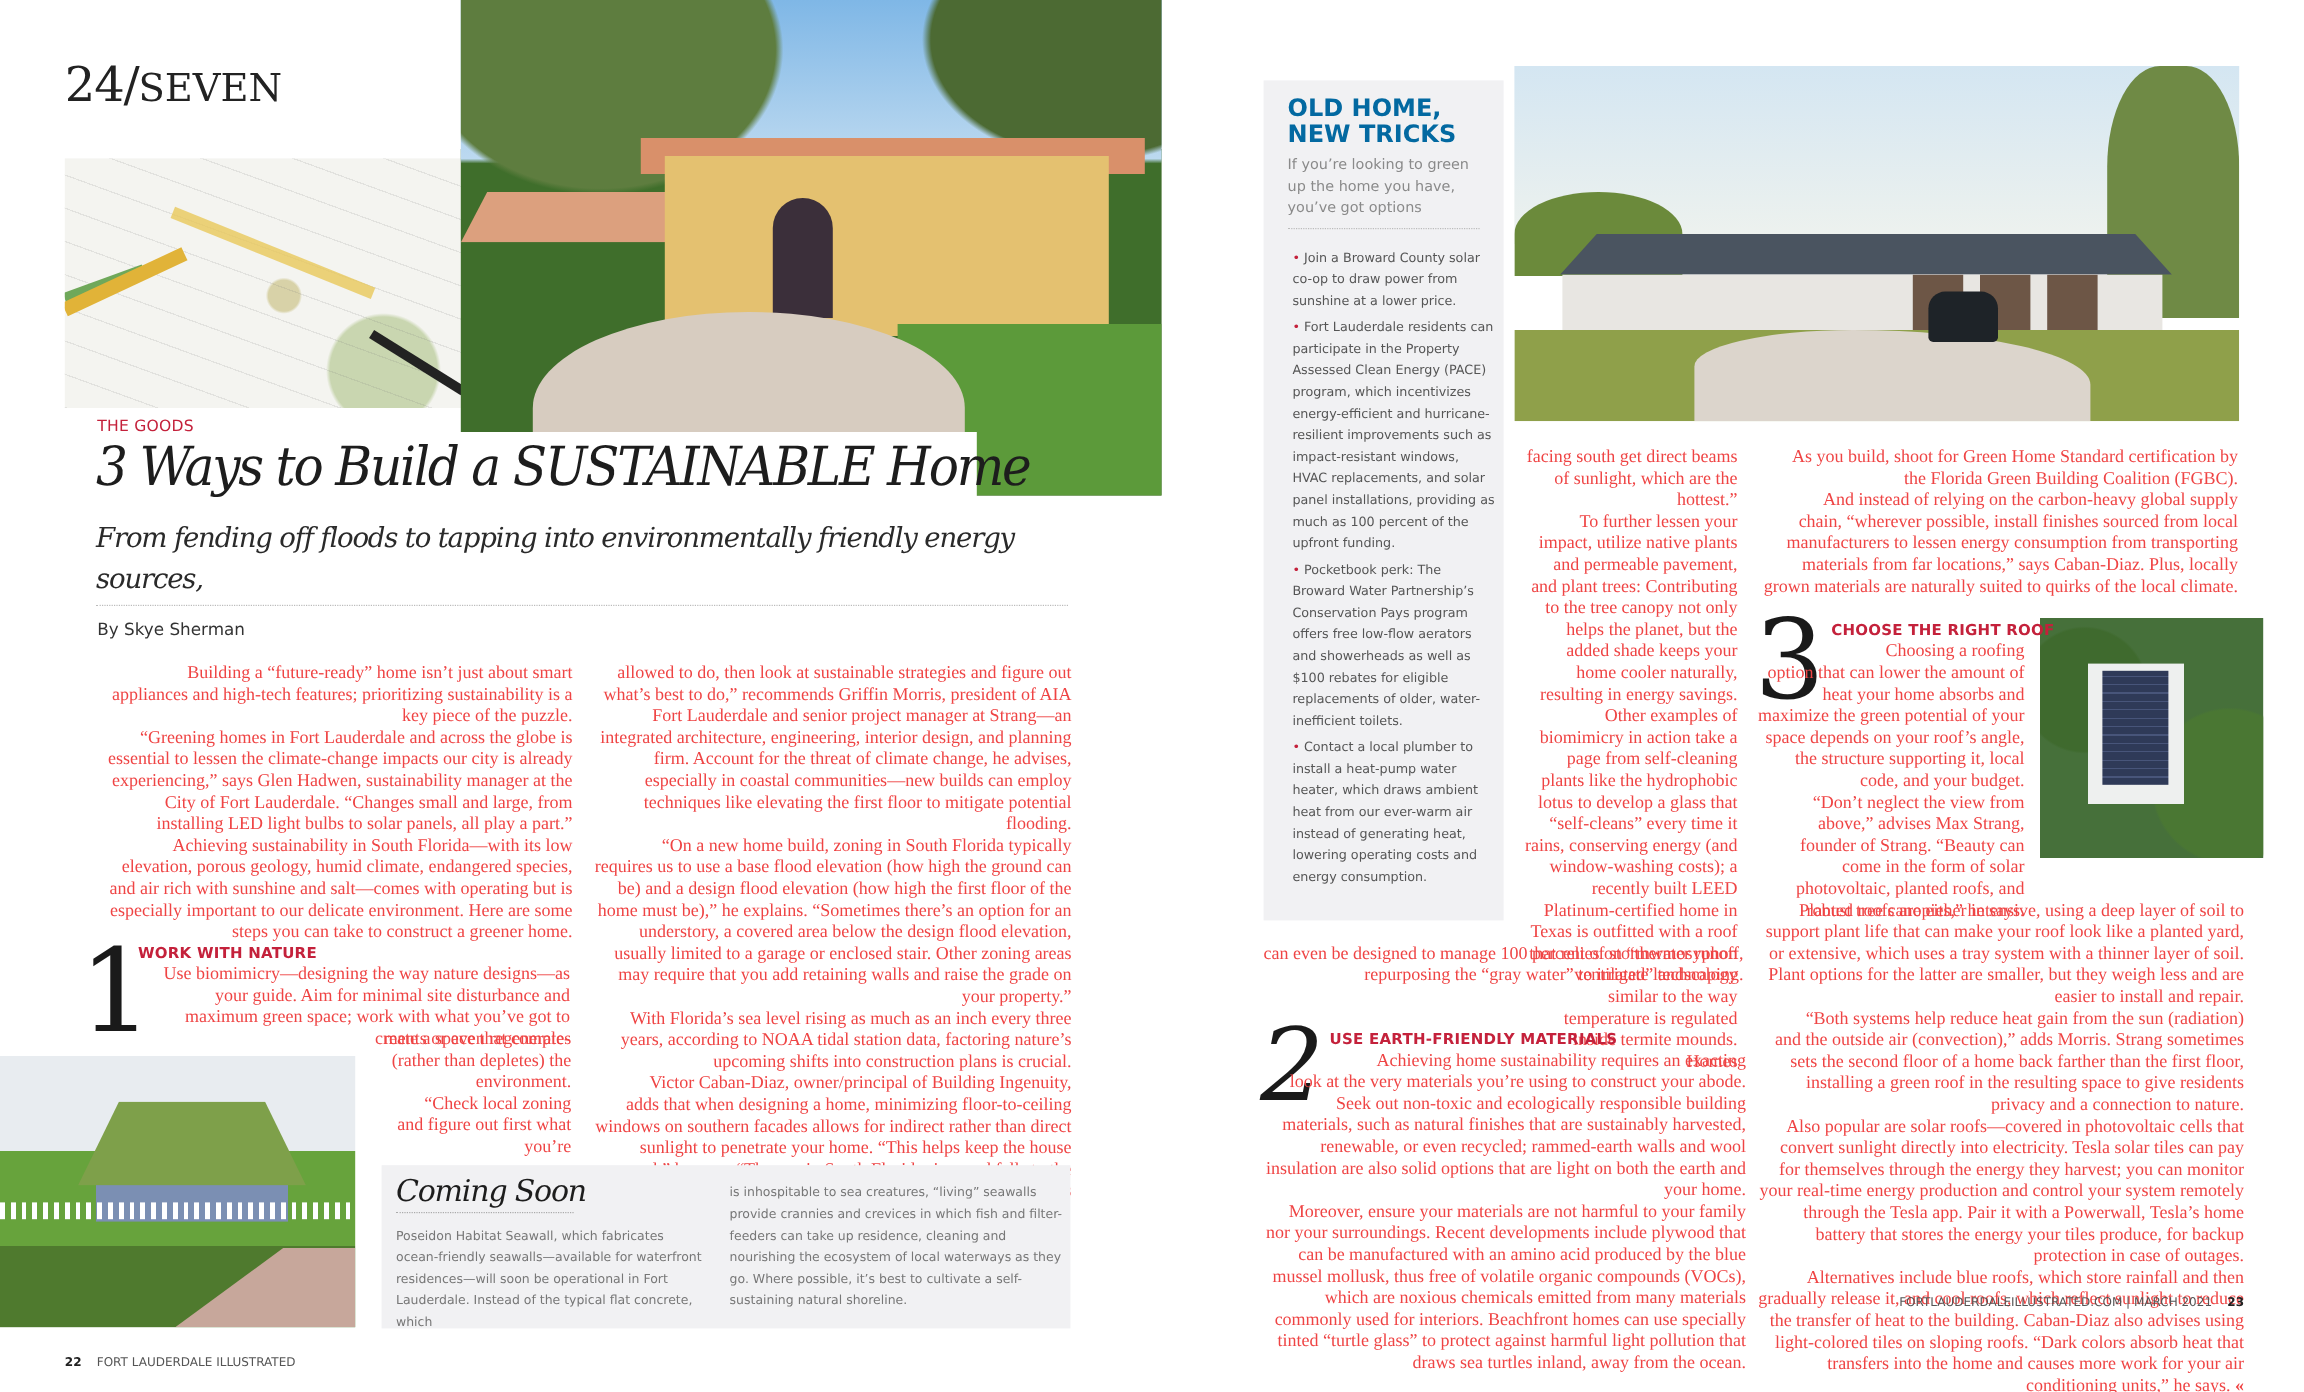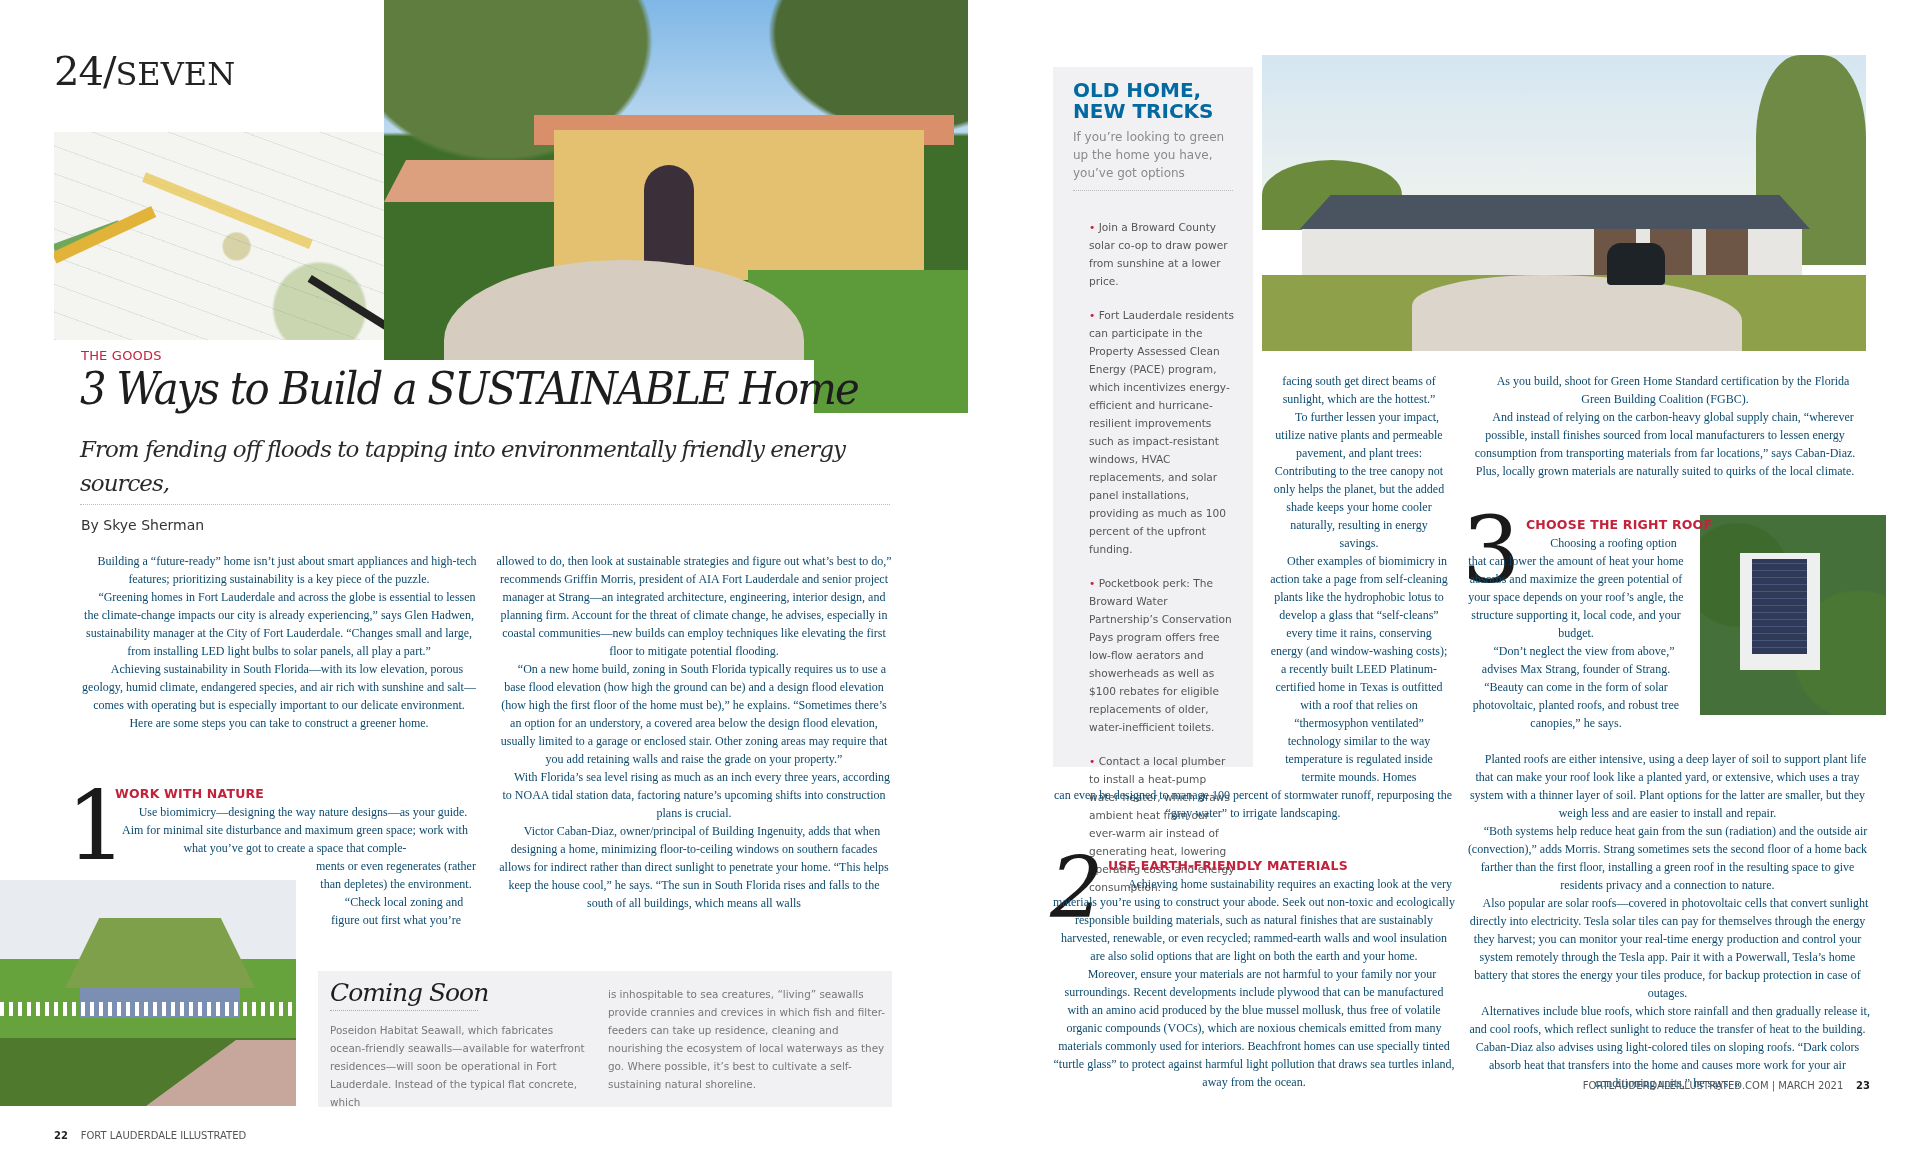--- a/index.html
+++ b/index.html
@@ -60,33 +60,33 @@
   .masthead { left:54px; top:48px; font-family:"DejaVu Serif", serif; font-size:40px; color:#222; letter-spacing:-1px; }
   .masthead .seven { font-size:32px; letter-spacing:0px; }
   .kicker { left:81px; top:348px; font-family:"DejaVu Sans", sans-serif; font-weight:normal; font-size:13px; color:#c4213b; letter-spacing:.2px; }
   .title-box { left:64px; top:360px; width:750px; height:56px; background:#fff; }
   .title { left:80px; top:362px; font-family:"DejaVu Serif", serif; font-style:italic; font-size:45px; color:#1d1d1d; letter-spacing:-2px; white-space:nowrap; transform:scaleX(0.93); transform-origin:left; }
   .deck { left:80px; top:432px; width:830px; font-family:"DejaVu Serif", serif; font-style:italic; font-size:23px; line-height:34px; color:#2a2a2a; letter-spacing:-1px; }
   .rule { left:80px; top:504px; width:810px; border-top:1px dotted #bbb; }
   .byline { left:81px; top:517px; font-family:"DejaVu Sans", sans-serif; font-size:14px; color:#333; }
 
   
-  .col { position:absolute; font-family:"Liberation Serif", serif; font-size:12px; line-height:18px; color:#0c4a6e; text-align:center; }
+  .col { position:absolute; font-family:"Liberation Serif", serif; font-size:15px; line-height:18px; color:#ef4444; text-align:right; }
   .col p { margin:0; text-indent:16px; }
   .col p.noindent { text-indent:0; }
   .section-head { font-family:"DejaVu Sans", sans-serif; font-weight:bold; font-size:12.5px; color:#c4213b; letter-spacing:.2px; }
   .dropcap { position:absolute; font-family:"DejaVu Serif", serif; color:#1a1a1a; line-height:1; }
 
   
   .sidebar { left:1053px; top:67px; width:200px; height:700px; background:#f1f1f3; }
   .sb-title { left:1073px; top:80px; width:170px; font-family:"DejaVu Sans", sans-serif; font-weight:bold; font-size:20px; line-height:21px; color:#0369a1; }
   .sb-sub { left:1073px; top:128px; width:170px; font-family:"DejaVu Sans", sans-serif; font-size:12px; line-height:18px; color:#8a8a8a; }
   .sb-rule { left:1073px; top:190px; width:160px; border-top:1px dotted #bbb; }
   .sb-list { left:1073px; top:202px; width:178px; font-family:"DejaVu Sans", sans-serif; font-size:10.6px; line-height:18px; color:#555; }
-  .sb-list .item { margin:16px; }
+  .sb-list .item { margin:4px; }
   .sb-list .bullet { color:#c4213b; }
 
   .coming { left:318px; top:971px; width:574px; height:136px; background:#f1f1f3; }
   .coming-title { left:330px; top:978px; font-family:"DejaVu Serif", serif; font-style:italic; font-size:25px; color:#1d1d1d; letter-spacing:-1px; }
   .coming-rule { left:330px; top:1010px; width:148px; border-top:1px dotted #aaa; }
   .coming-c1 { left:330px; top:1021px; width:260px; font-family:"DejaVu Sans", sans-serif; font-size:10.4px; line-height:18px; color:#777; }
   .coming-c2 { left:608px; top:985px; width:280px; font-family:"DejaVu Sans", sans-serif; font-size:10.4px; line-height:18px; color:#777; }
 
   
   .folio { font-family:"DejaVu Sans", sans-serif; font-size:10px; color:#555; }

